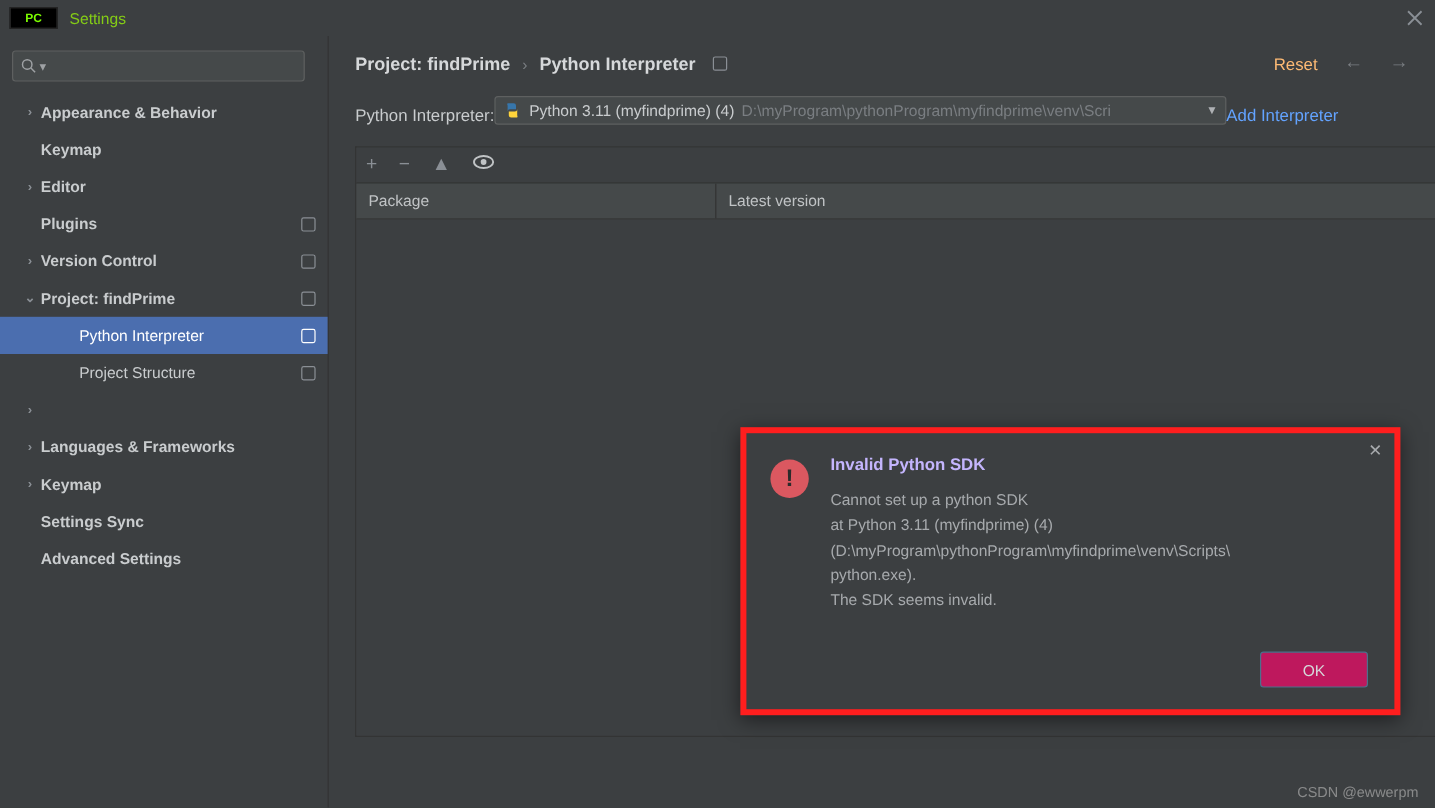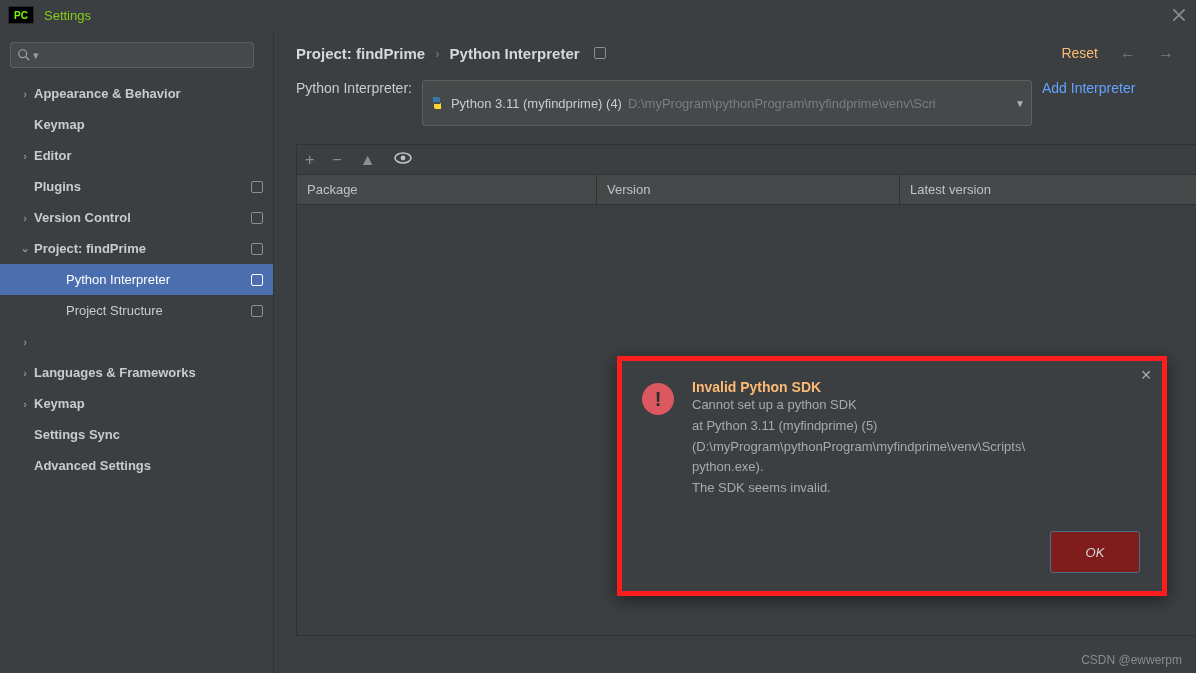--- a/index.html
+++ b/index.html
@@ -15,21 +15,21 @@
 }
 .titlebar {
   height: 30px;
   background: #3c3f41;
   display: flex;
   align-items: center;
   padding: 0 8px;
   position: relative;
 }
 .titlebar .app-icon {
-  width: 26px; height: 18px;
+  width: 40px; height: 18px;
   background: #000;
   border: 1px solid #2a2a2a;
   display: flex; align-items: center; justify-content: center;
   color: #7cfc00; font-weight: bold; font-size: 10px;
   margin-right: 10px;
 }
 .titlebar .title { color: #84cc16; font-size: 13px; }
 .titlebar .close-x {
   position: absolute; right: 8px; top: 6px;
   width: 18px; height: 18px;
@@ -94,28 +94,28 @@
   gap: 10px;
 }
 .breadcrumb .bc { color: #d6d8da; font-size: 15px; font-weight: bold; }
 .breadcrumb .sep { color: #7a7e82; font-size: 13px; }
 .breadcrumb .sq { width: 12px; height: 12px; border: 1px solid #8a8f95; border-radius: 2px; margin-left: 4px;}
 .breadcrumb .spacer { flex: 1; }
 .breadcrumb .reset { color: #fdba74; font-size: 14px; cursor: pointer; }
 .breadcrumb .navarrow { color: #7a7e82; font-size: 16px; margin-left: 12px; cursor: pointer; }
 
 .field-row {
-  display: flex; align-items: flex-start;
+  display: flex; align-items: flex-end;
   padding: 0 22px 18px 22px;
-  gap: 10px;
+  gap: 0;
 }
 .field-row .flabel { color: #c9ccce; font-size: 14px; }
 .dropdown {
   flex: 0 0 610px;
-  height: 46px;
+  height: 24px;
   background: #45494a;
   border: 1px solid #5e6060;
   border-radius: 3px;
   display: flex; align-items: center;
   padding: 0 6px;
   gap: 6px;
 }
 .dropdown .pyicon {
   width: 16px; height: 16px;
   position: relative;
@@ -174,34 +174,33 @@
 .dialog .dicon {
   width: 32px; height: 32px;
   border-radius: 50%;
   background: #db5860;
   display: flex; align-items: center; justify-content: center;
   color: #2b2b2b; font-weight: bold; font-size: 20px;
   margin-right: 18px; margin-top: 4px;
   flex-shrink: 0;
 }
 .dialog .dcontent { flex: 1; }
-.dialog .dtitle { color: #fdba74; font-size: 14px; font-weight: bold; margin-bottom: 0; }
+.dialog .dtitle { color: #c4b5fd; font-size: 14px; font-weight: bold; margin-bottom: 12px; }
 .dialog .dmsg { color: #a7aaad; font-size: 13px; line-height: 1.6; }
 .dialog .dbtn-row {
   position: absolute; right: 22px; bottom: 18px;
 }
 .dialog .okbtn {
-  width: 90px; height: 42px;
-  background: #7f1d1d;
+  width: 90px; height: 30px;
+  background: #be185d;
   border: 1px solid #4c708c;
   border-radius: 3px;
   color: #d6d8da; font-size: 13px;
   display: flex; align-items: center; justify-content: center;
   cursor: pointer;
-  font-style: italic;
 }
 .watermark {
   position: absolute; right: 14px; bottom: 6px;
   color: #a3a3a3; font-size: 12px;
   opacity: 0.75;
 }
 </style>
 </head>
 <body>
 
@@ -321,35 +320,34 @@
         <span class="ticon">▲</span>
         <span class="ticon">
           <svg width="18" height="14" viewBox="0 0 18 14">
               <ellipse cx="9" cy="7" rx="8" ry="5" fill="none" stroke="#c0c3c5" stroke-width="1.6"></ellipse>
               <circle cx="9" cy="7" r="2.4" fill="#c0c3c5"></circle>
             </svg>
         </span>
       </div>
       <div class="pkg-header">
         <div class="col" style="width:300px">Package</div>
-        <div class="col" style="width:303px">Version</div>
         <div class="col" style="flex:1">Latest version</div>
       </div>
       <div class="pkg-body"></div>
     </div>
 
     <div class="dialog-wrap">
       <div class="dialog">
         <span class="dclose">✕</span>
         <div class="dicon">!</div>
         <div class="dcontent">
           <div class="dtitle">Invalid Python SDK</div>
           <div class="dmsg">
             <div>Cannot set up a python SDK</div>
-            <div>at Python 3.11 (myfindprime) (5)</div>
+            <div>at Python 3.11 (myfindprime) (4)</div>
             <div>(D:\myProgram\pythonProgram\myfindprime\venv\Scripts\</div>
             <div>python.exe).</div>
             <div>The SDK seems invalid.</div>
           </div>
         </div>
         <div class="dbtn-row">
           <div class="okbtn">OK</div>
         </div>
       </div>
     </div>

